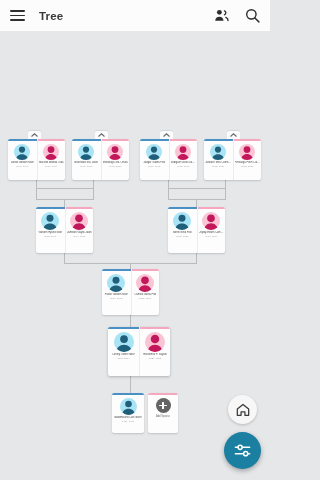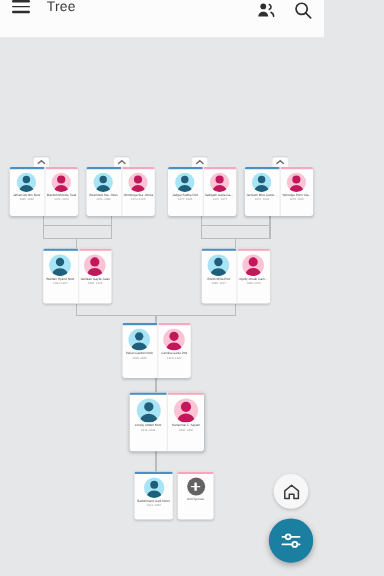--- a/index.html
+++ b/index.html
@@ -9,23 +9,24 @@
     background: #e6e7e9;
     overflow: hidden;
   }
   #app { position: relative; width: 270px; height: 480px; background: #e6e7e9; }
 
   
   .header {
     position: absolute; top: 0; left: 0;
     width: 270px; height: 31px;
     background: #fcfcfc;
-    display: flex; align-items: flex-start;
+    display: flex; align-items: center;
     padding: 0 9px 0 10px;
     z-index: 40;
+    font-weight: bold;
   }
   .hamburger { width: 15px; height: 11px; display: flex; flex-direction: column; justify-content: space-between; cursor: pointer; }
   .hamburger i { display: block; height: 1.6px; background: #2e2e2e; border-radius: 1px; }
   .header-title { font-size: 11.5px; color: #3a3a3a; margin-left: 14px; letter-spacing: .2px; }
   .header-actions { margin-left: auto; display: flex; align-items: center; gap: 14px; }
   .hicon { width: 17px; height: 17px; display: block; }
 
   
   .canvas { position: absolute; top: 31px; left: 0; width: 270px; height: 449px; overflow: hidden; }
   .layer { position: absolute; top: 0; left: 0; width: 270px; height: 449px; }

